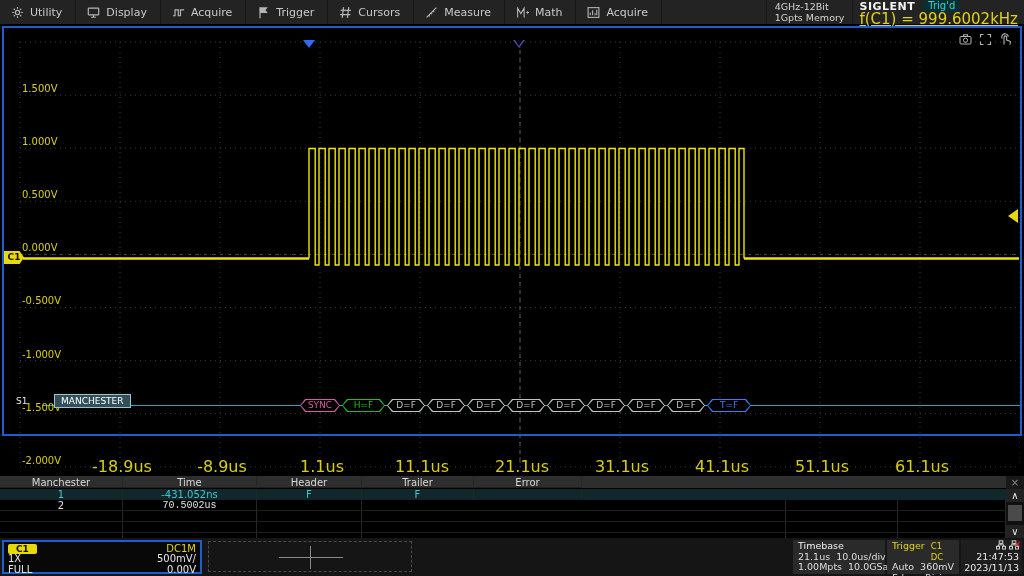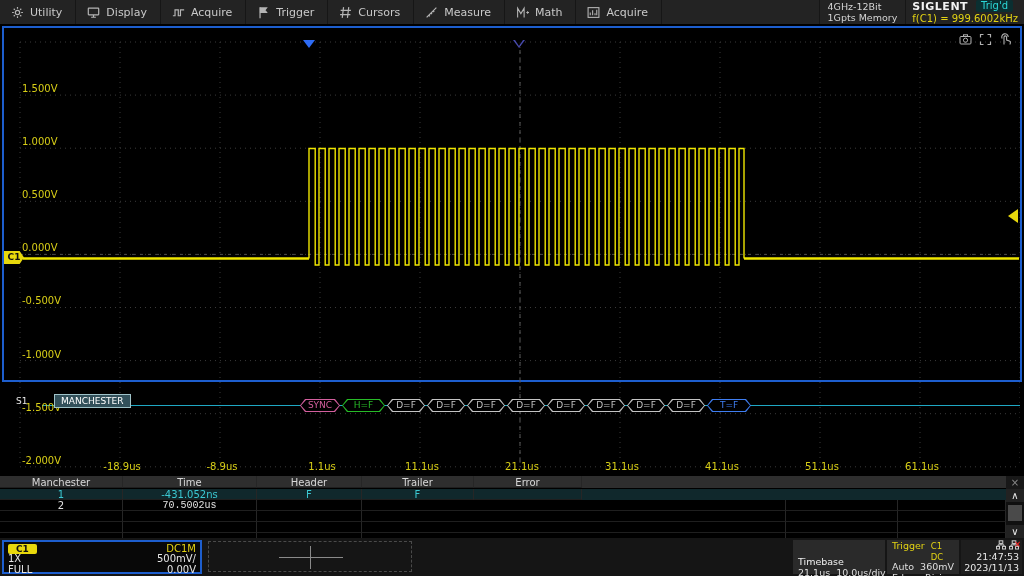--- a/index.html
+++ b/index.html
@@ -20,30 +20,30 @@
   }
   .menu-item .mi-icon { width:13px; height:13px; display:inline-flex; }
   .menu-item .mi-icon svg { width:13px; height:13px; }
   #menubar-right { margin-left:auto; display:flex; align-items:stretch; }
   .mem-box { display:flex; flex-direction:column; justify-content:center; 
     padding:0 8px; font-size:9.5px; color:#d5d5d5; line-height:11px; border-left:1px solid #161616;}
   .brand-box { display:flex; flex-direction:column; justify-content:center; padding:0 6px; border-left:1px solid #161616;}
   .brand-row { display:flex; align-items:center; gap:8px; }
   .brand { font-size:11px; font-weight:bold; color:#f2f2f2; letter-spacing:0.5px;}
   .trigd { font-size:10px; color:#2bd6d6; background:#0b2f31; padding:0 5px; border-radius:2px; line-height:12px;}
-  .freq { font-size:10px; color:#e3d313; line-height:12px; }
+  .freq { font-size:15px; color:#e3d313; line-height:12px;text-decoration:underline; }
   .config-box { display:flex; align-items:center; gap:6px; padding:0 10px; border-left:1px solid #161616; font-size:11px; color:#e0e0e0;}
   
   #plot {
-    position:absolute; left:2px; top:26px; width:1020px; height:356px;
+    position:absolute; left:2px; top:26px; width:1020px; height:410px;
     background:#000; border:2px solid #1d5ece;
   }
   #plot svg.layer { position:absolute; left:0; top:0; }
   .vlabel { position:absolute; font-size:10px; color:#d8ce17; line-height:10px; }
-  .tlabel { position:absolute; font-size:10px; color:#d8ce17; line-height:10px; transform:translateX(-50%); }
+  .tlabel { position:absolute; font-size:16px; color:#d8ce17; line-height:10px; transform:translateX(-50%); }
   .trig-pos { position:absolute; width:0; height:0; border-left:6px solid transparent;
     border-right:6px solid transparent; border-top:8px solid #2e6cf5; top:12px; }
   .trig-pos.hollow { border-top-color:#5356c9; opacity:0.85; }
   .trig-pos.hollow::after { content:""; position:absolute; left:-4px; top:-8px; width:0; height:0;
     border-left:4px solid transparent; border-right:4px solid transparent; border-top:6px solid #000; }
   #c1-badge { position:absolute; left:0px; top:223px; width:20px; height:13px; background:#e8d80c;
     color:#111; font-size:9px; font-weight:bold; text-align:center; line-height:13px;
     clip-path:polygon(0 0, 78% 0, 100% 50%, 78% 100%, 0 100%); }
   #trig-arrow { position:absolute; right:2px; top:181px; width:10px; height:14px; background:#e8d80c;
     clip-path:polygon(100% 0, 100% 100%, 0 50%); }
@@ -393,21 +393,21 @@
           <span>FULL</span>
           <span>0.00V</span>
         </div>
     </div>
     <div id="add-box">
       <div id="add-plus-h"></div>
       <div id="add-plus-v"></div>
     </div>
     <div class="info-box" id="tb-box">
       <div class="info-row">
-          <span style="color:#f0f0f0;margin-top:16px;">Timebase</span>
+          <span style="color:#f0f0f0;">Timebase</span>
         </div>
       <div class="info-row">
           <span>21.1us</span>
           <span>10.0us/div</span>
         </div>
       <div class="info-row">
           <span>1.00Mpts</span>
           <span>10.0GSa/s</span>
         </div>
     </div>

